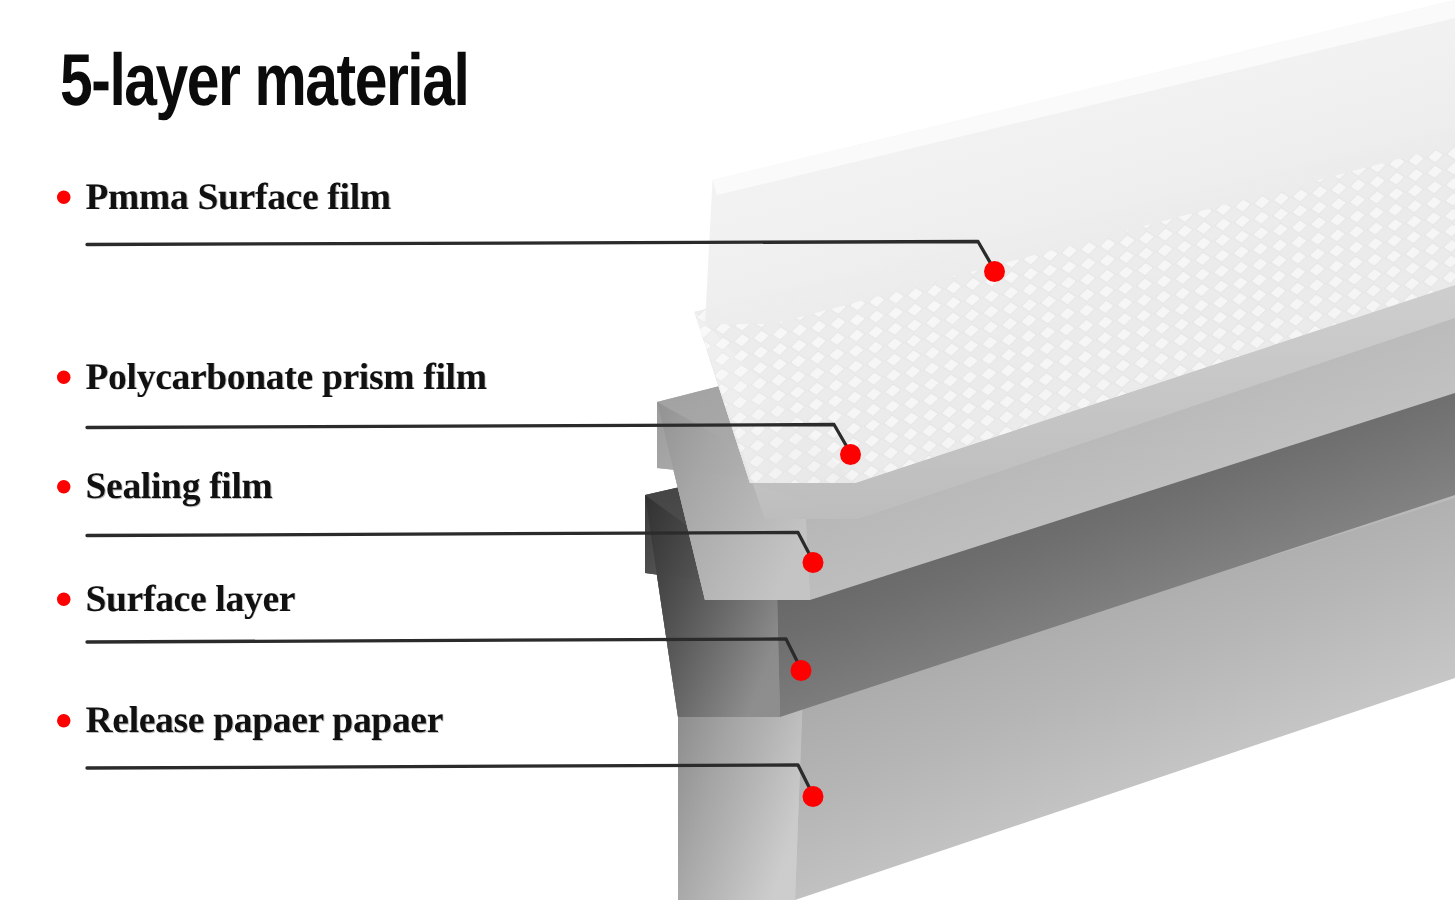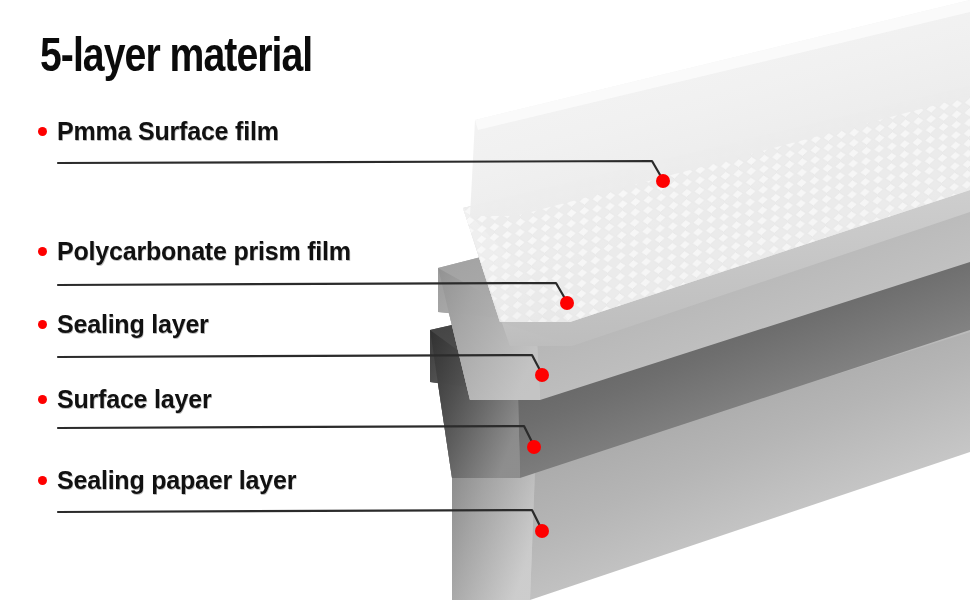--- a/index.html
+++ b/index.html
@@ -30,21 +30,21 @@
 
   
   .callout{position:absolute;white-space:nowrap;}
   .callout .bullet{
     position:absolute;left:0;top:9px;
     width:9px;height:9px;border-radius:50%;
     background:#fe0000;
   }
   .callout .txt{
     position:absolute;left:19px;top:0;
-    font-family:Liberation Sans, sans-serif;
+    font-family:Liberation Serif, serif;
     font-weight:700;
     font-size:25px;
     line-height:27px;
     color:#111111;
     letter-spacing:-0.2px;
     text-shadow:0.6px 0.6px 0 rgba(140,140,140,.55);
   }
   #c1{left:38px;top:118px;}
   #c2{left:38px;top:238px;}
   #c3{left:38px;top:311px;}
@@ -184,26 +184,26 @@
     <span class="txt">Pmma Surface film</span>
   </div>
 
   <div class="callout" id="c2">
     <span class="bullet"></span>
     <span class="txt">Polycarbonate prism film</span>
   </div>
 
   <div class="callout" id="c3">
     <span class="bullet"></span>
-    <span class="txt">Sealing layer</span>
+    <span class="txt">Sealing film</span>
   </div>
 
   <div class="callout" id="c4">
     <span class="bullet"></span>
     <span class="txt">Surface layer</span>
   </div>
 
   <div class="callout" id="c5">
     <span class="bullet"></span>
-    <span class="txt">Sealing papaer layer</span>
+    <span class="txt">Release papaer papaer</span>
   </div>
 
 </div>
 
 </body></html>

